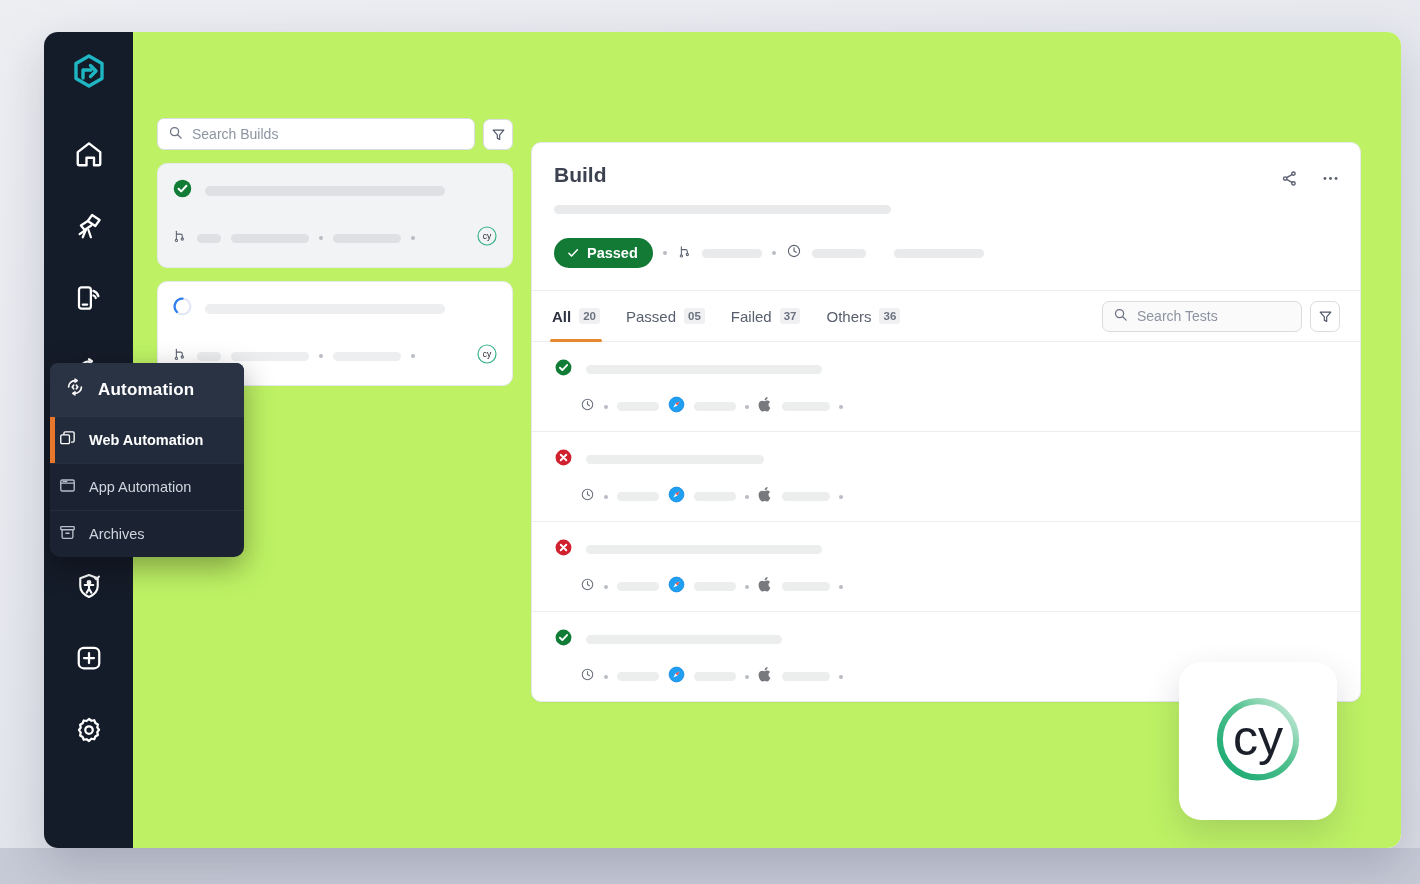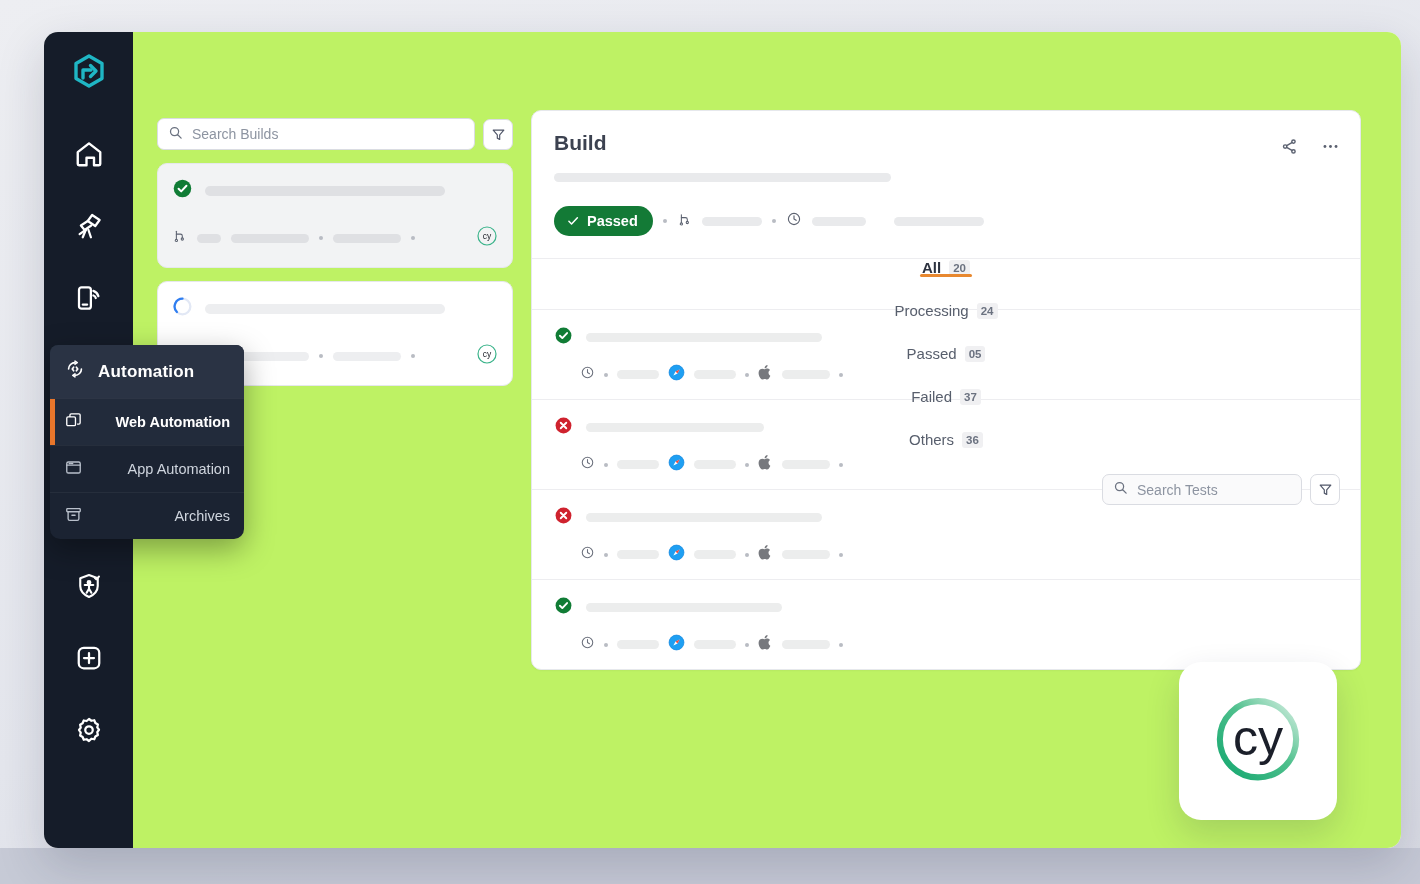--- a/index.html
+++ b/index.html
@@ -31,34 +31,34 @@
   }
   .side-icon{
     width:52px; height:52px; margin-bottom:20px;
     display:flex; align-items:center; justify-content:center;
     border-radius:10px; cursor:pointer;
   }
   .side-icon svg{ display:block; }
   .side-logo{ margin-bottom:30px; }
   
   .flyout{
-    position:absolute; left:6px; top:313px; width:194px;
+    position:absolute; left:6px; top:331px; width:194px;
     background:#1b2332; border-radius:8px 8px 10px 10px;
     box-shadow:0 10px 30px rgba(0,0,0,.35); overflow:hidden; z-index:40;
   }
   .flyout-head{
     display:flex; align-items:center; gap:12px;
     padding:13px 14px; background:#2a3344;
     color:#fff; font-size:17px; font-weight:700; letter-spacing:.2px;
   }
   .flyout-item{
     display:flex; align-items:center; gap:12px;
-    padding:12px 14px; color:#cfd5de; font-size:14.5px;
+    padding:12px 8px; color:#cfd5de; font-size:14.5px;
     border-top:1px solid rgba(255,255,255,.05);
-    position:relative; cursor:pointer;justify-content:space-between;
+    position:relative; cursor:pointer;
   }
   .flyout-item.active{
     background:#222b3b; color:#fff; font-weight:700;
   }
   .flyout-item.active::before{
     content:""; position:absolute; left:0; top:0; bottom:0; width:5px;
     background:#e8762b;
   }
   
   .main{ flex:1; display:flex; padding:0; background:#bef264; }
@@ -81,39 +81,39 @@
   }
   .build-card.selected{ background:#f2f3f4; border-color:#e6e8ec; }
   .bc-top{ display:flex; align-items:center; gap:12px; }
   .bc-bottom{ display:flex; align-items:center; gap:10px; margin-top:22px; }
   .sk{ background:#dcdee1; border-radius:5px; height:9px; }
   .build-card .sk{ background:#dfe0e3; }
   .build-card:not(.selected) .sk{ background:#edeef0; }
   .cy-badge{ margin-left:auto; }
   .dotmark{ width:4px; height:4px; border-radius:50%; background:#b9bcc3; }
   
-  .right-pane{ flex:1; padding:78px 40px 0 18px; }
+  .right-pane{ flex:1; padding:78px 40px 0 18px;margin-top:32px; }
   .panel{
     border:1px solid #e6e8ec; border-radius:10px; background:#fff;
     box-shadow:0 1px 2px rgba(20,25,40,.04);
   }
   .panel-head{ padding:20px 22px 22px 22px; position:relative; }
   .panel-title{ font-size:21px; font-weight:700; color:#3c4250; }
   .head-actions{ position:absolute; right:20px; top:26px; display:flex; gap:22px; }
   .head-actions .act{ cursor:pointer; }
   .meta-row{ display:flex; align-items:center; gap:10px; margin-top:24px; }
   .pill{
     display:flex; align-items:center; gap:7px;
     background:#137a36; color:#fff; border-radius:16px;
     padding:7px 15px 7px 12px; font-size:14.5px; font-weight:700;
   }
   .tabs{
     display:flex; align-items:center; gap:26px;
     border-top:1px solid #ededf0; border-bottom:1px solid #ededf0;
-    padding:0 20px; height:52px;flex-direction:column;
+    padding:0 20px; height:52px;
   }
   .tab{
     display:flex; align-items:center; gap:8px; height:100%;
     font-size:15px; color:#575e6c; cursor:pointer; position:relative;
   }
   .tab.active{ color:#2d3340; font-weight:600; }
   .tab.active::after{
     content:""; position:absolute; left:-2px; right:-2px; bottom:-1px; height:3px;
     background:#e8882f; border-radius:2px;
   }
@@ -377,24 +377,20 @@
             <div class="sk" style="width:90px;background:#e9eaec;"></div>
           </div>
         </div>
 
         <div class="tabs">
           <div class="tab active">
             <span>All</span>
             <span class="cnt">20</span>
           </div>
           <div class="tab">
-            <span>Processing</span>
-            <span class="cnt">24</span>
-          </div>
-          <div class="tab">
             <span>Passed</span>
             <span class="cnt">05</span>
           </div>
           <div class="tab">
             <span>Failed</span>
             <span class="cnt">37</span>
           </div>
           <div class="tab">
             <span>Others</span>
             <span class="cnt">36</span>

